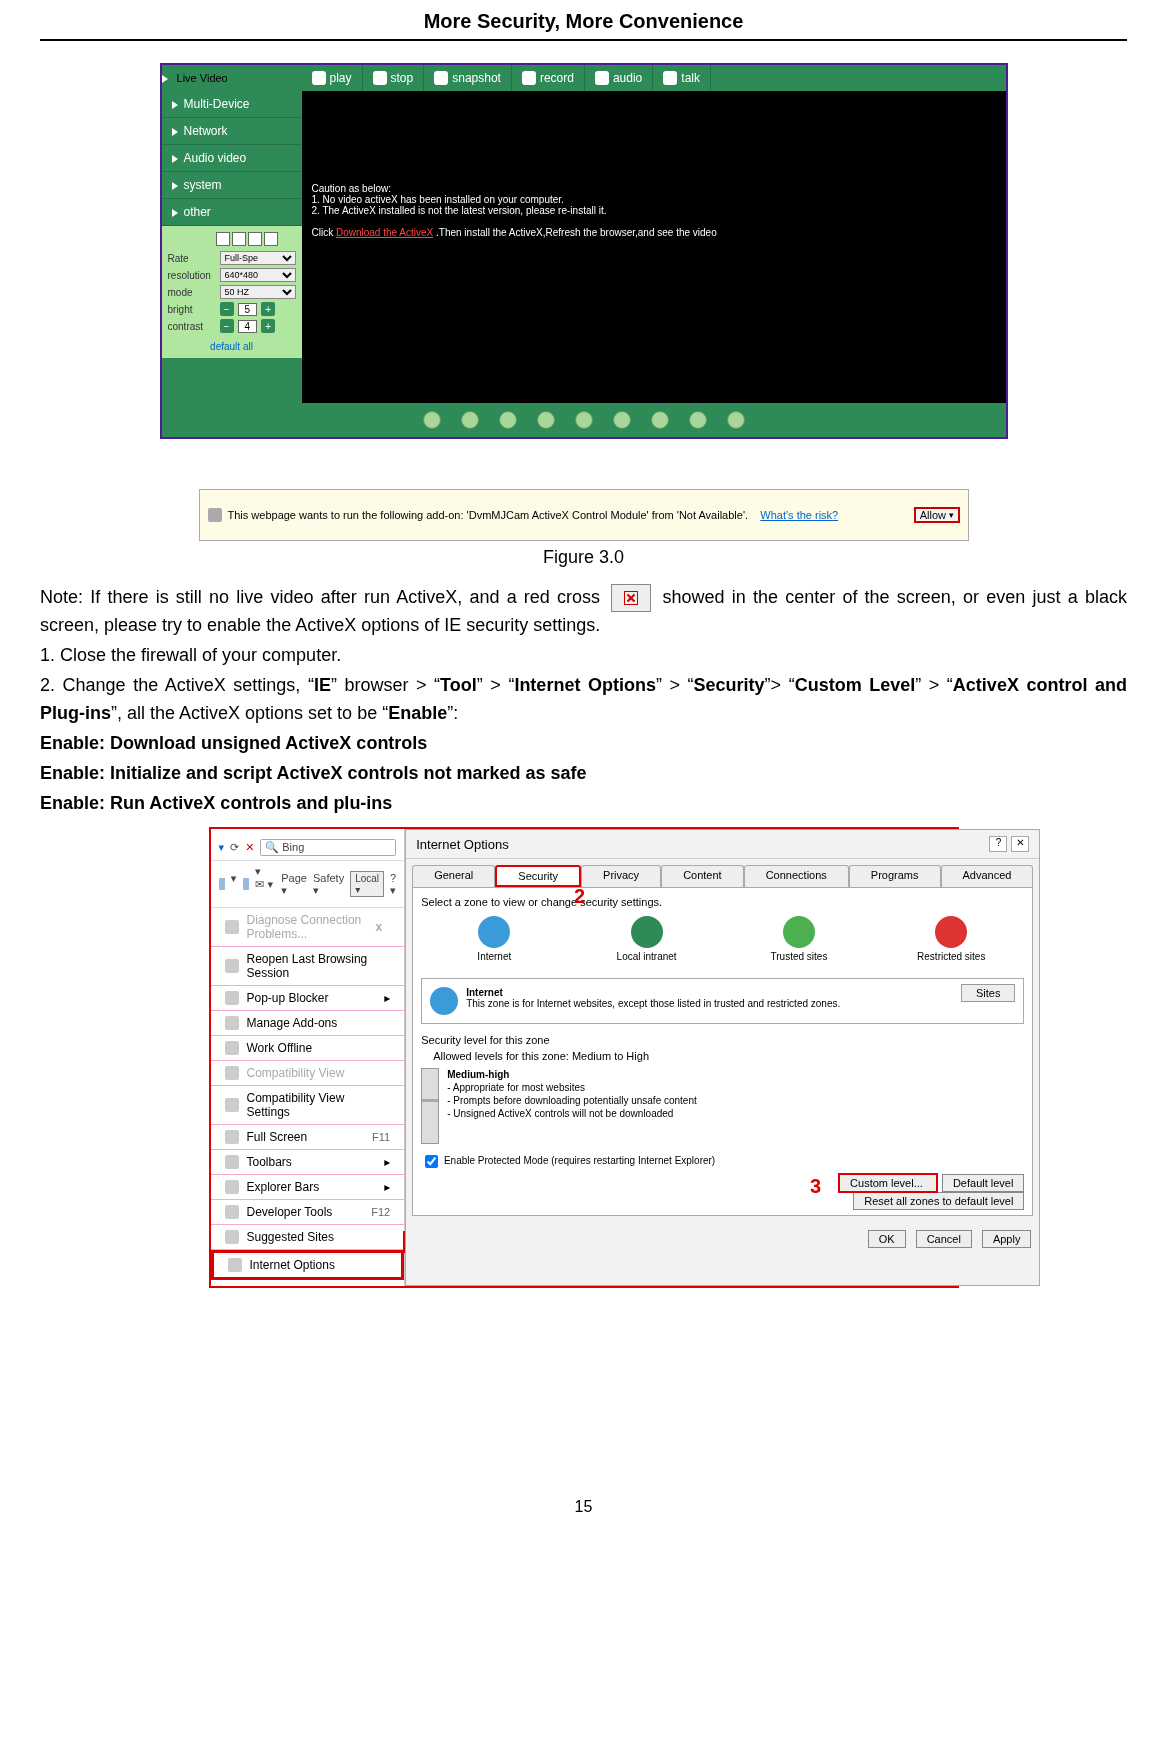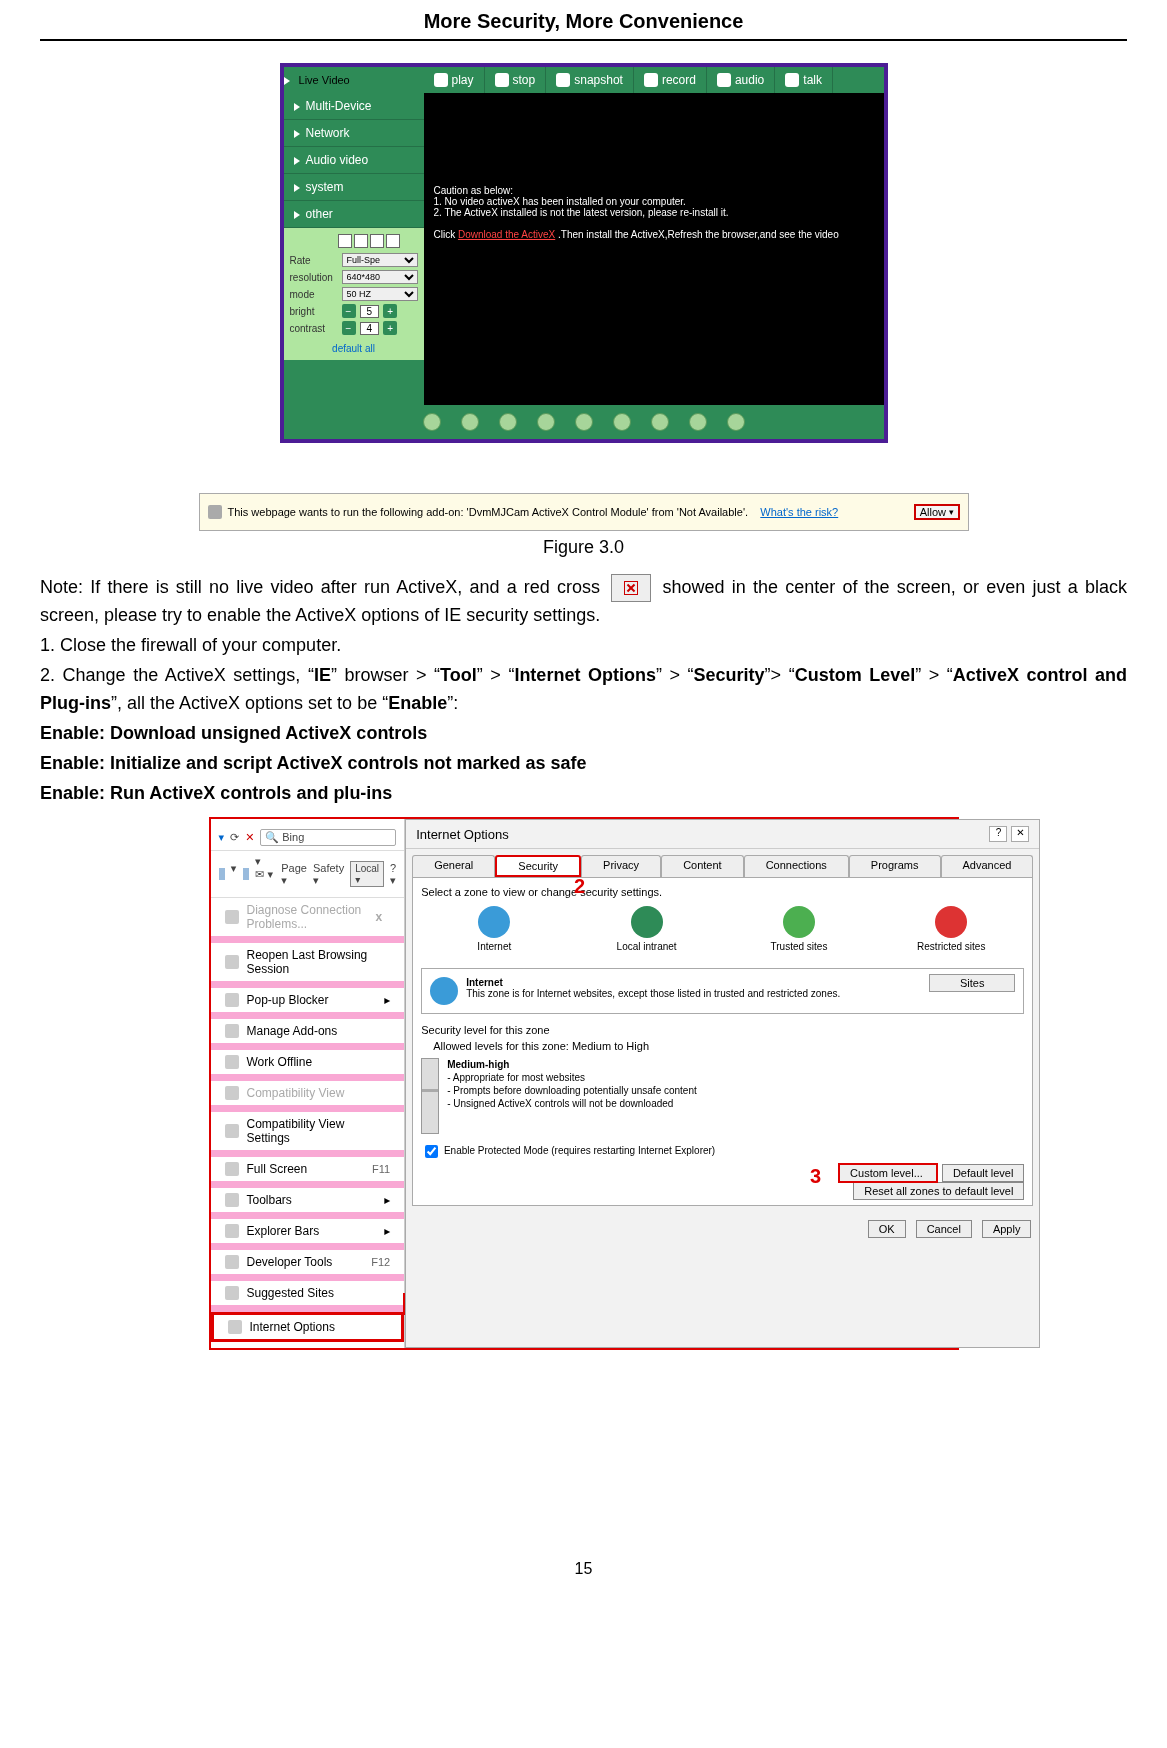--- a/index.html
+++ b/index.html
@@ -13,23 +13,23 @@
     .page-title {
       text-align: center;
       font-weight: bold;
       font-size: 20px;
       padding: 10px 0 6px;
     }
     hr.title-rule { border: none; border-top: 2px solid #000; margin: 0 0 22px 0; }
     
     .cam-wrap { display: flex; justify-content: center; }
     .cam {
-      width: 608px;
+      width: 848px;
       background: #b0e6a0;
-      border: 4px solid #4c1d95;
+      border: 2px solid #4c1d95;
       font-size: 11px;
     }
     .cam-top { display: flex; }
     .cam-nav {
       width: 140px;
       background: #2e8b57;
     }
     .cam-nav .nav-item {
       padding: 6px 10px;
       color: #fff;
@@ -73,21 +73,21 @@
       background:#2e8b57; display:flex; justify-content:center; gap:20px; padding:8px 0;
     }
     .cam-dot{
       width:18px;height:18px;border-radius:50%;background:#a7d59a;border:1px solid #5a9a5a;
     }
     .fig-caption{ text-align:center; font-size:18px; margin:6px 0 16px;}
     
     .ie-bar-wrap{ display:flex; justify-content:center; margin-bottom:4px;}
     .ie-bar{
       width:770px; border:1px solid #aaa; background:#fefbe6;
-      display:flex; align-items:center; font-size:11px; padding:10px 8px; gap:6px;
+      display:flex; align-items:center; font-size:11px; padding:17px 8px; gap:6px;
     }
     .iebar-ico{ width:14px;height:14px;background:#aaa;border-radius:2px;}
     .iebar-text{ flex:1;}
     .iebar-link{ color:#06c; text-decoration:underline;}
     .iebar-allow{
       border:2px solid #c00; padding:0 4px; font-size:11px;
       display:flex; align-items:center; gap:3px; background:#f5f5f5;
     }
     .iebar-allow::after{ content:"▾"; font-size:9px;}
     
@@ -118,21 +118,21 @@
     .toolbar-row{
       display:flex; gap:6px; padding:4px 8px; align-items:center; border-bottom:1px solid #ddd;
       font-size:11px; color:#444;
     }
     .toolbar-row .sq{width:12px;height:12px;background:#9bd;}
     .toolbar-row .bing{
       flex:1;border:1px solid #aaa;border-radius:2px;background:#fff;padding:1px 4px;font-size:11px;
     }
     .tool-btn{ border:1px solid #888; padding:1px 4px; font-size:10px; background:#eee;}
     .menu-item{
-      display:flex; align-items:center; gap:8px; padding:5px 14px; border-bottom:7px solid #f9a8d4;
+      display:flex; align-items:center; gap:8px; padding:5px 14px; border-bottom:1px solid #f9a8d4;
     }
     .menu-item .mico{width:14px;height:14px;background:#ccc;border-radius:2px;}
     .menu-item .txt{flex:1;}
     .menu-item.disabled{color:#aaa;}
     .menu-item .shortcut{color:#666;font-size:11px;}
     .menu-item.boxed{ border:3px solid #d00; position:relative;}
     .line-1{
       position:absolute; right:-4px; top:-22px; width:2px; height:22px; background:#d00;
     }
     .vert-close{ float:right; font-weight:bold; margin-right:8px;}
@@ -159,21 +159,21 @@
     .zone{ text-align:center; font-size:10px; width:70px;}
     .zone .zico{ width:32px;height:32px;margin:0 auto 3px;border-radius:50%;background:#5bb;}
     .zone.internet .zico{ background:#3a9bd8;}
     .zone.intranet .zico{ background:#2e8b57;}
     .zone.trusted .zico{ background:#4caf50;}
     .zone.restricted .zico{ background:#d33;}
     .zone-box{ border:1px solid #aaa; padding:8px; margin-top:4px;}
     .zone-box .zhead{display:flex;gap:8px;}
     .zone-box .ztxt{flex:1;font-size:10px;}
     .zone-box .sites-btn{
-      border:1px solid #999;padding:2px 30px;font-size:11px;background:#eee;
+      border:1px solid #999;padding:2px 14px;font-size:11px;background:#eee;
     }
     .sec-level{margin-top:10px;}
     .sec-slider{
       float:left;width:18px;height:76px;border:1px solid #999;margin-right:8px;
       background:linear-gradient(#ddd 0 40%,#aaa 40% 44%,#ddd 44%);
     }
     .level-info{font-size:10px;line-height:1.3;}
     .level-info .mh{font-weight:bold;}
     .protected-row{clear:both;padding-top:8px;font-size:10px;}
     .protected-row input{vertical-align:middle;}

